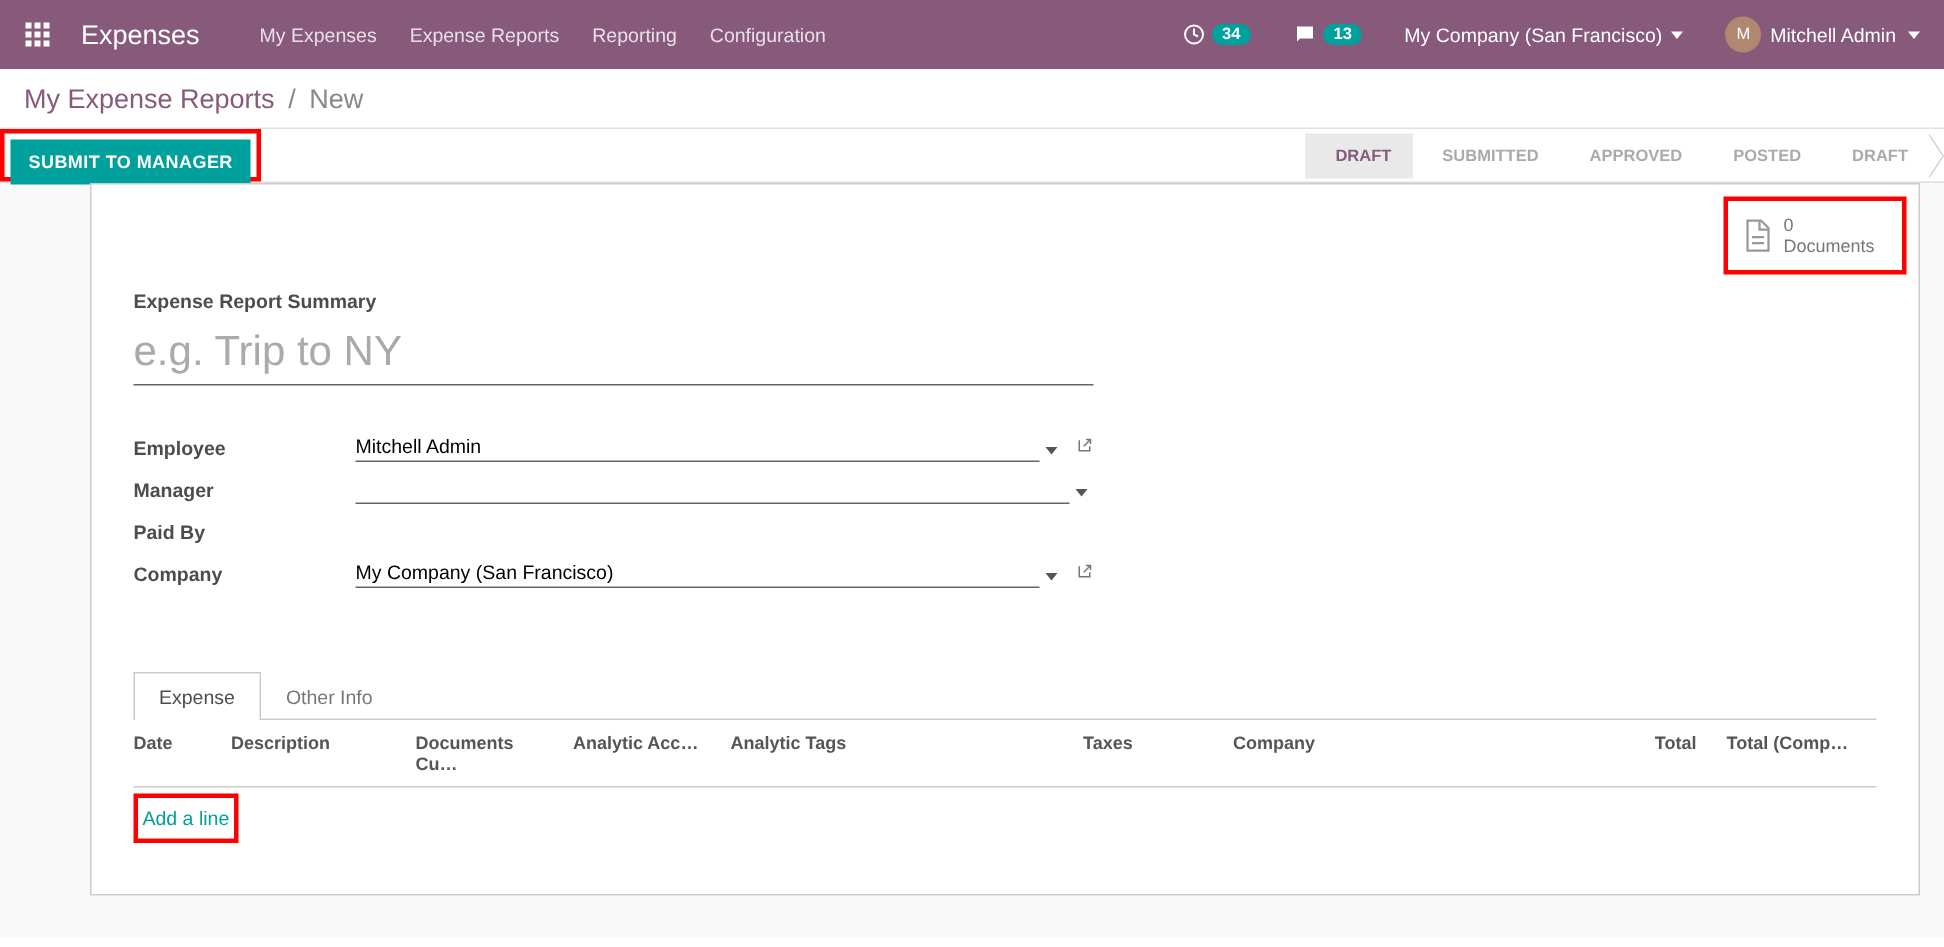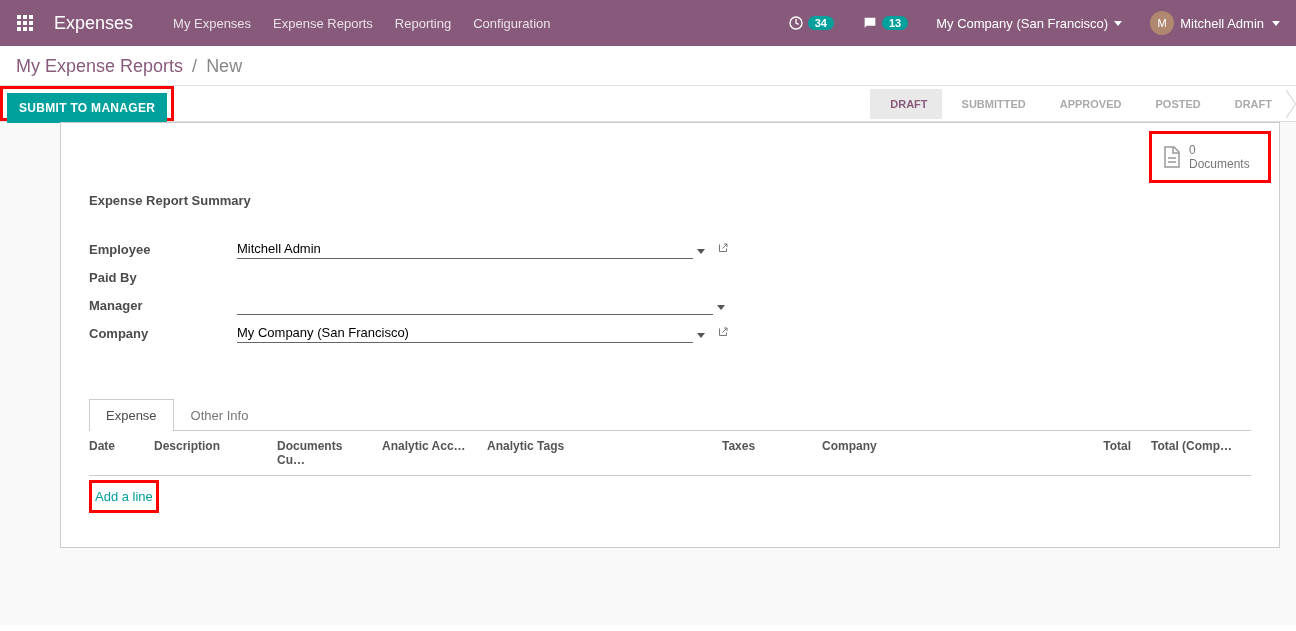--- a/index.html
+++ b/index.html
@@ -181,44 +181,45 @@
           </svg>
         <div class="stat-text">
           <span>0</span>
           <span>Documents</span>
         </div>
       </div>
     </div>
 
     <div class="form-body">
       <div class="summary-label">Expense Report Summary</div>
+      <input class="title-input" placeholder="e.g. Trip to NY" style="">
 
       <div class="field-grid">
         <div class="field-row">
           <div class="field-label">Employee</div>
           <div class="field-widget">
             <input class="m2o-input" value="Mitchell Admin" style="">
             <button class="m2o-caret"><span></span></button>
             <span class="ext-link">
               <svg viewBox="0 0 24 24">
                   <path d="M14 4h6v6M20 4l-9 9M5 5v14h14v-6"></path>
                 </svg>
             </span>
           </div>
         </div>
         <div class="field-row">
-          <div class="field-label">Paid By</div>
-          <div class="field-widget"></div>
-        </div>
-        <div class="field-row">
           <div class="field-label">Manager</div>
           <div class="field-widget">
             <input class="m2o-input" value="" style="">
             <button class="m2o-caret"><span></span></button>
           </div>
+        </div>
+        <div class="field-row">
+          <div class="field-label">Paid By</div>
+          <div class="field-widget"></div>
         </div>
         <div class="field-row">
           <div class="field-label">Company</div>
           <div class="field-widget">
             <input class="m2o-input" value="My Company (San Francisco)" style="">
             <button class="m2o-caret"><span></span></button>
             <span class="ext-link">
               <svg viewBox="0 0 24 24">
                   <path d="M14 4h6v6M20 4l-9 9M5 5v14h14v-6"></path>
                 </svg>

